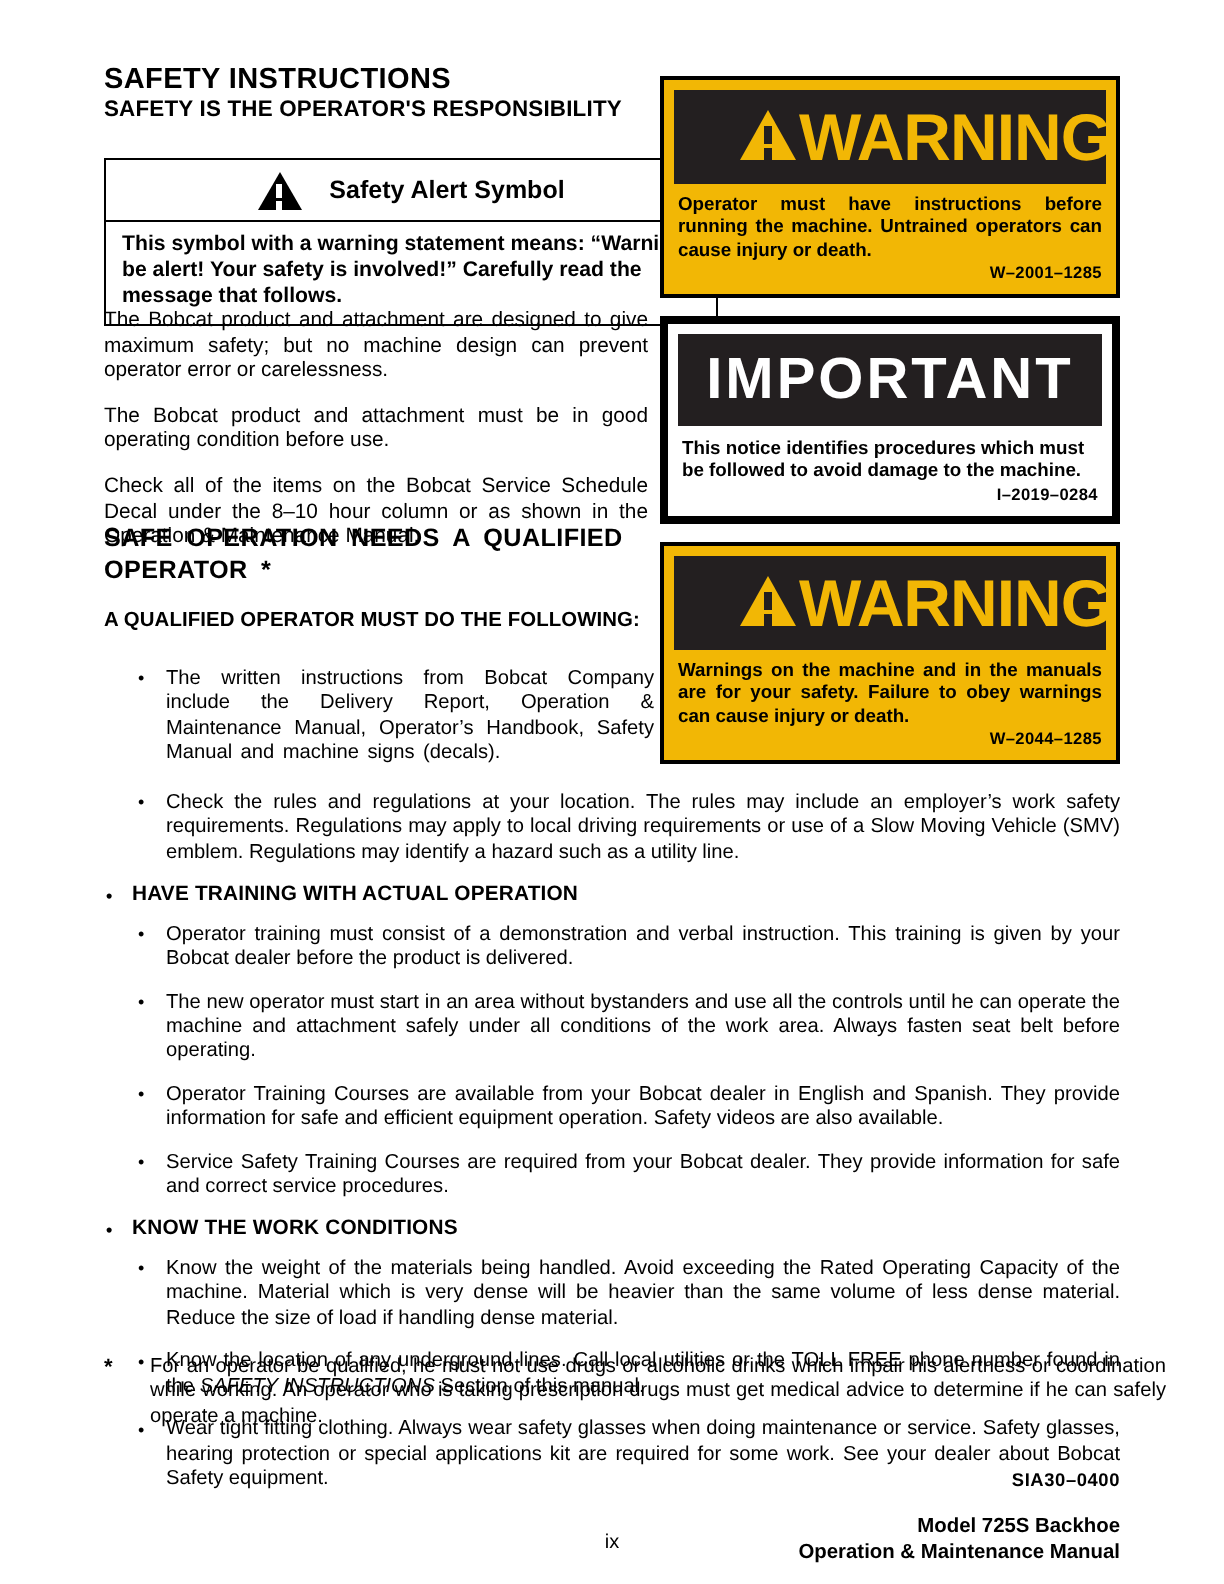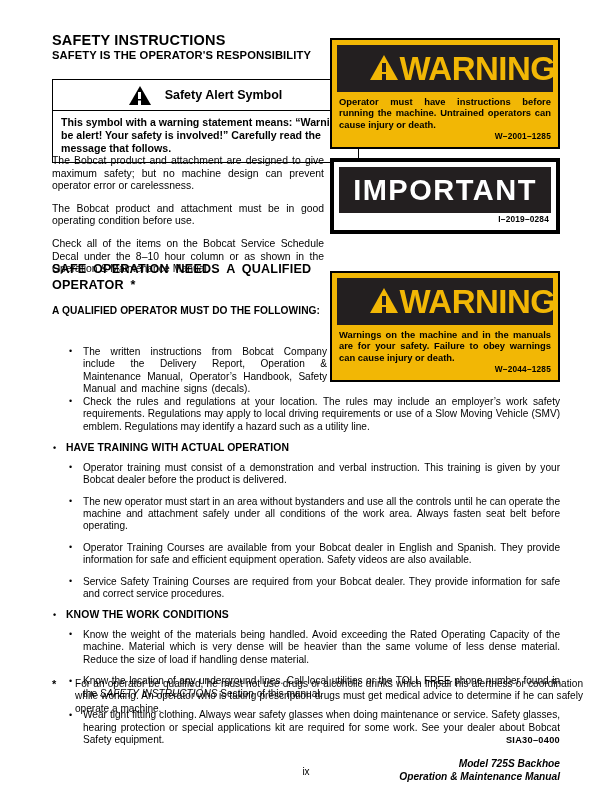--- a/index.html
+++ b/index.html
@@ -155,21 +155,21 @@
     top: -0.6px;
     font-size: 9px;
   }
 
   .narrow-bullets {
     position: absolute;
     left: 52px;
     top: 326px;
     width: 275px;
   }
-  .narrow-bullets .b2 { margin-top: 20px; word-spacing: 1.4px; }
+  .narrow-bullets .b2 { margin-top: 8px; word-spacing: 1.4px; }
 
   .wide-area {
     position: absolute;
     left: 52px;
     top: 396px;
     width: 508px;
   }
   .wide-area .b2 { margin-bottom: 9px; }
   .wide-area .b1 { margin-bottom: 7px; margin-top: 2px; }
 
@@ -298,21 +298,20 @@
     font-weight: normal;
   }
   .foot-right {
     position: absolute;
     right: 52px;
     top: 758px;
     text-align: right;
     font-size: 10.2px;
     font-weight: bold;
     line-height: 12.5px;
-    font-style: italic;
   }
   .ital { font-style: italic; }
 </style>
 </head>
 <body>
 
 <div class="page">
 
   <div class="hdr">
     <div class="hdr-1">SAFETY INSTRUCTIONS</div>
@@ -366,20 +365,21 @@
       <span class="warn-word">WARNING</span>
     </div>
     <div class="warn-text">Operator must have instructions before running the machine. Untrained operators can cause injury or death.</div>
     <div class="decal-code">W–2001–1285</div>
   </div>
 
   <div class="decal imp-decal" style="left:330px; top:158px; width:230px;">
     <div class="imp-banner">
       <span class="imp-word">IMPORTANT</span>
     </div>
+    <div class="imp-text">This notice identifies procedures which must be followed to avoid damage to the machine.</div>
     <div class="decal-code">I–2019–0284</div>
   </div>
 
   <div class="decal warn-decal" style="left:330px; top:271px; width:230px;">
     <div class="warn-banner">
       <span class="warn-tri"></span>
       <span class="warn-word">WARNING</span>
     </div>
     <div class="warn-text">Warnings on the machine and in the manuals are for your safety. Failure to obey warnings can cause injury or death.</div>
     <div class="decal-code">W–2044–1285</div>

